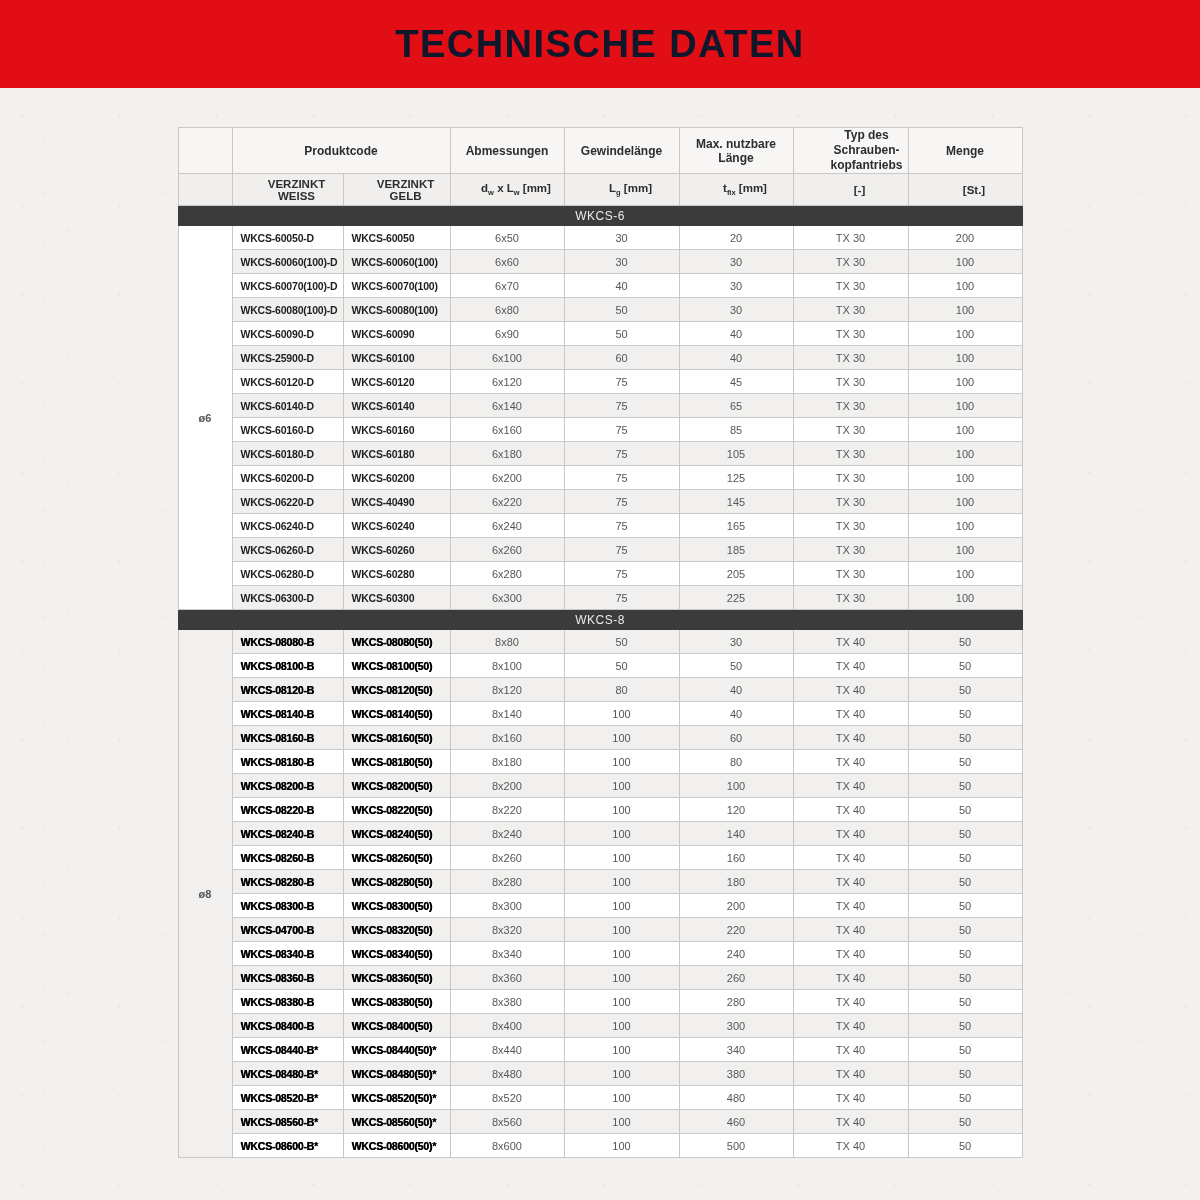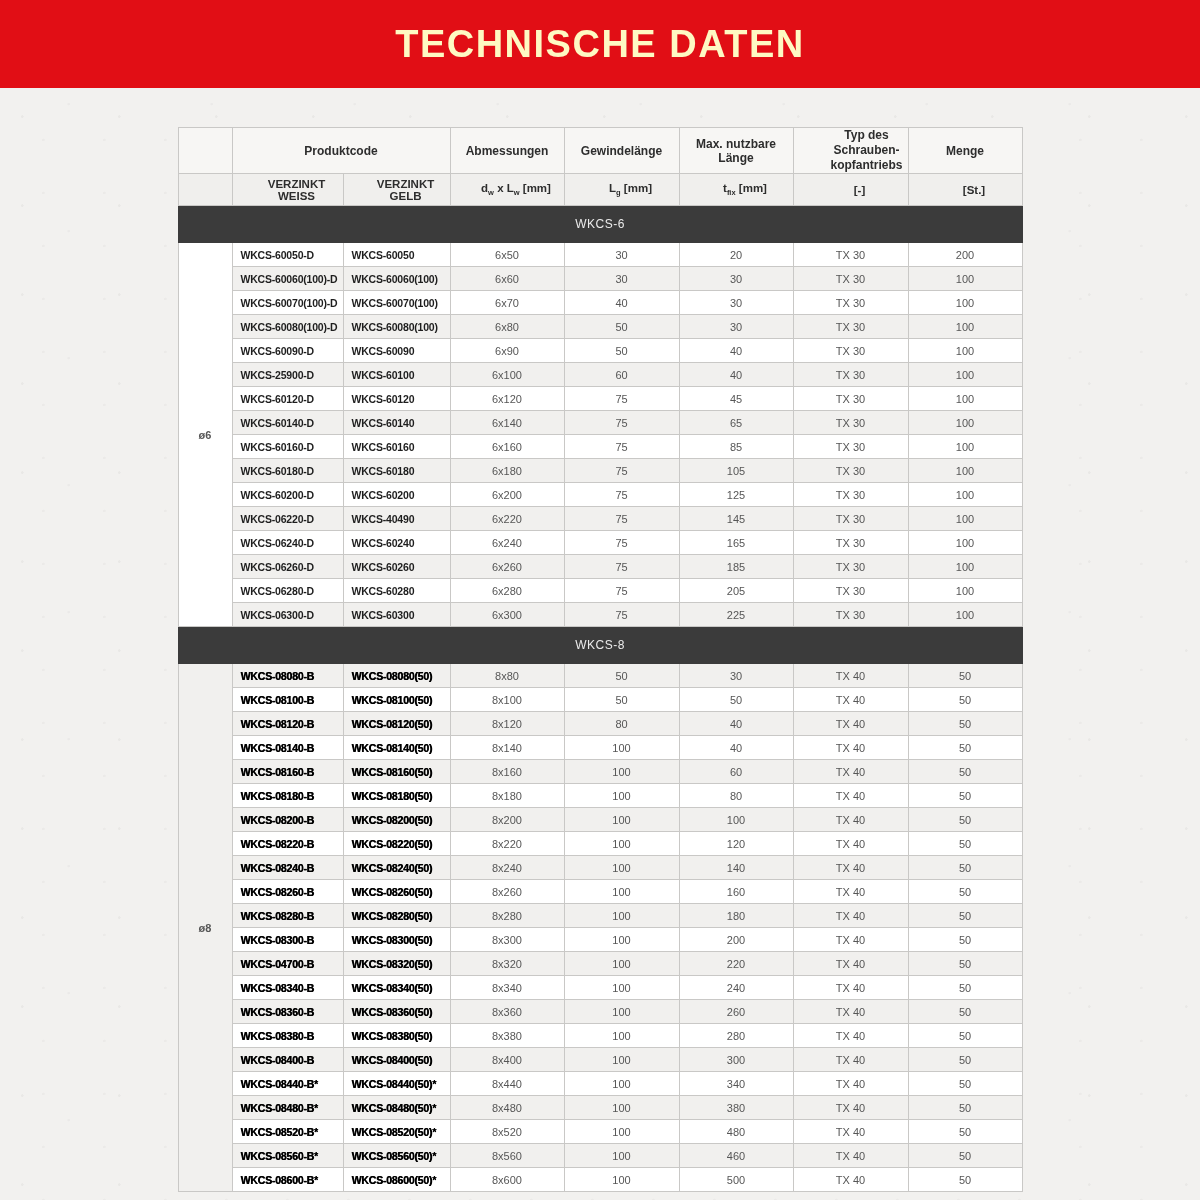--- a/index.html
+++ b/index.html
@@ -14,21 +14,21 @@
       radial-gradient(circle at 48% 82%, rgba(60,55,50,0.035) 1px, transparent 1.6px);
     background-size: 97px 89px, 61px 53px, 143px 127px;
     overflow: hidden;
   }
   .banner {
     width: 100%; height: 88px;
     background: #e10e15;
     display: flex; align-items: center; justify-content: center;
   }
   .banner h1 {
-    color: #fef9c3;
+    color: #0f172a;
     font-size: 38px;
     font-weight: bold;
     letter-spacing: 1.5px;
   }
   table.spec {
     width: 844px;
     margin: 39px auto 0 auto;
     border-collapse: collapse;
     background: #ffffff;
     table-layout: fixed;
@@ -46,21 +46,21 @@
   }
   tr.head-main th { height: 42px; background: #f7f6f4; }
   tr.head-sub  th { height: 32px; background: #f0efed; font-size: 11.5px; padding-left: 18px; }
   th.corner { background: #e5e4e2; }
   th.wrap2 { white-space: pre-line; line-height: 1.25; padding-left: 32px; }
   th sub, td sub { font-size: 7.5px; vertical-align: sub; }
   tr.section-bar td {
     background: #3b3b3b;
     color: #ebebeb;
     font-size: 12px;
-    height: 37px;
+    height: 20px;
     text-align: center;
     letter-spacing: 0.5px;
     border-color: #3b3b3b;
   }
   td.dia-cell {
     background: #e9e8e6;
     text-align: center;
     vertical-align: middle;
     font-size: 30px;
     font-weight: bold;

